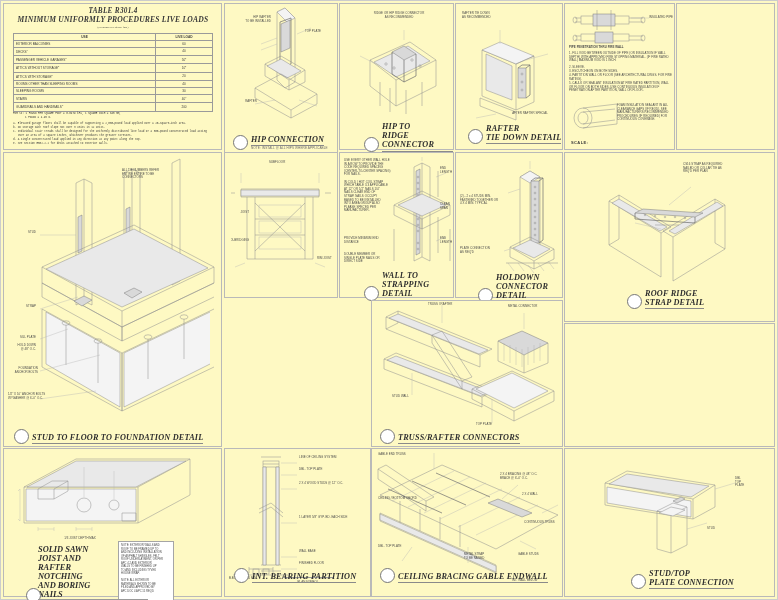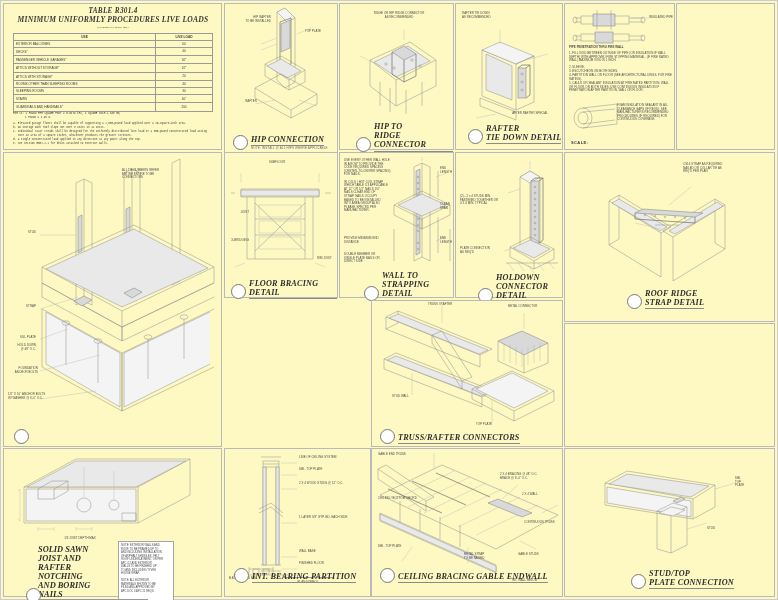--- a/index.html
+++ b/index.html
@@ -182,21 +182,21 @@
       <path class="fld" d="M52 26 L64 20 L76 28 L64 34 Z"></path>
       <path class="ln2" d="M52 26 L52 48 L64 56 L64 34"></path>
       <path class="ln2" d="M76 28 L76 50 L64 56"></path>
       <path class="ln" d="M40 56 L40 80 M50 62 L50 86 M66 64 L66 88 M82 56 L82 80"></path>
       <circle class="ln" cx="46" cy="38" r="1.2"></circle>
       <circle class="ln" cx="54" cy="42" r="1.2"></circle>
       <circle class="ln" cx="72" cy="34" r="1.2"></circle>
       <circle class="ln" cx="80" cy="40" r="1.2"></circle>
       <path class="lnl" d="M64 14 L64 4 M40 40 L20 30"></path>
     </svg>
-    <div class="dtitle" style="left:16px;top:118px;">
+    <div class="dtitle" style="left:24px;top:118px;">
       <span class="bub"></span>
       <span class="txt">HIP TO
 RIDGE CONNECTOR</span>
     </div>
   </div>
 
   <div class="panel" style="left:455px;top:3px;width:108px;height:147px;">
     <div class="lbl" style="left:6px;top:8px;width:60px;">RAFTER TIE DOWN<br>AS RECOMMENDED</div>
     <svg width="108" height="100" viewBox="0 0 108 100" style="position:absolute;left:0;top:20px">
       <path class="ln" d="M26 26 L26 72 L60 86 L60 40 Z"></path>
@@ -293,20 +293,21 @@
     </svg>
     <div class="lbl r" style="left:2px;top:78px;width:30px;">STUD</div>
     <div class="lbl r" style="left:2px;top:152px;width:30px;">STRAP</div>
     <div class="lbl r" style="left:2px;top:183px;width:30px;">SILL PLATE</div>
     <div class="lbl r" style="left:2px;top:191px;width:30px;">HOLD DOWN<br>@ 48" O.C.</div>
     <div class="lbl r" style="left:2px;top:214px;width:32px;">FOUNDATION<br>ANCHOR BOLTS</div>
     <div class="lbl" style="left:4px;top:240px;width:54px;">1/2" X 10" ANCHOR BOLTS<br>W/ WASHER @ 6'-0" O.C.</div>
     <div class="lbl" style="left:118px;top:16px;width:56px;">ALL TIE NUMBERS REFER<br>ENTIRE ENTIRE TO BE<br>CONNECTORS</div>
     <div class="dtitle" style="left:10px;top:276px;">
       <span class="bub"></span>
+      <span class="txt">STUD TO FLOOR TO FOUNDATION DETAIL</span>
     </div>
   </div>
 
   <div class="panel" style="left:224px;top:152px;width:114px;height:146px;">
     <svg width="114" height="110" viewBox="0 0 114 110" style="position:absolute;left:0;top:10px">
       <path class="ln" d="M16 26 L94 26 M16 34 L94 34"></path>
       <path class="ln" d="M16 26 L16 34 M94 26 L94 34"></path>
       <path class="fl2" d="M16 27 L94 27 L94 33 L16 33 Z"></path>
       <path class="ln" d="M22 34 L22 96 M88 34 L88 96 M30 34 L30 96 M80 34 L80 96"></path>
       <path class="ln" d="M22 96 L88 96"></path>
@@ -315,24 +316,20 @@
       <rect class="lnl" x="34" y="42" width="42" height="12"></rect>
       <rect class="lnl" x="34" y="58" width="42" height="12"></rect>
       <rect class="lnl" x="34" y="74" width="42" height="12"></rect>
       <path class="lnl" d="M16 20 L16 10 M94 20 L94 10 M20 100 L10 104 M90 100 L100 104"></path>
       <path class="ln" d="M10 30 L6 30 M100 30 L106 30"></path>
     </svg>
     <div class="lbl" style="left:44px;top:8px;width:40px;">SUBFLOOR</div>
     <div class="lbl r" style="left:2px;top:58px;width:22px;">JOIST</div>
     <div class="lbl r" style="left:2px;top:86px;width:22px;">X-BRIDGING</div>
     <div class="lbl" style="left:92px;top:104px;width:22px;">RIM JOIST</div>
-    <div class="dtitle" style="left:6px;top:126px;">
-      <span class="bub"></span>
-      <span class="txt">FLOOR BRACING DETAIL</span>
-    </div>
   </div>
 
   <div class="panel" style="left:455px;top:152px;width:108px;height:146px;">
     <div class="lbl" style="left:4px;top:42px;width:44px;">(2) - 2 x 4 STUDS MIN.
 FASTENED TOGETHER OR
 4 X 4 MIN. TYPICAL</div>
     <div class="lbl" style="left:4px;top:94px;width:44px;">PLATE CONNECTION
 AS REQ'D</div>
     <svg width="56" height="118" viewBox="0 0 56 118" style="position:absolute;left:48px;top:6px">
       <path class="ln" d="M16 18 L26 12 L36 18 L36 90 L26 96 L16 90 Z"></path>

